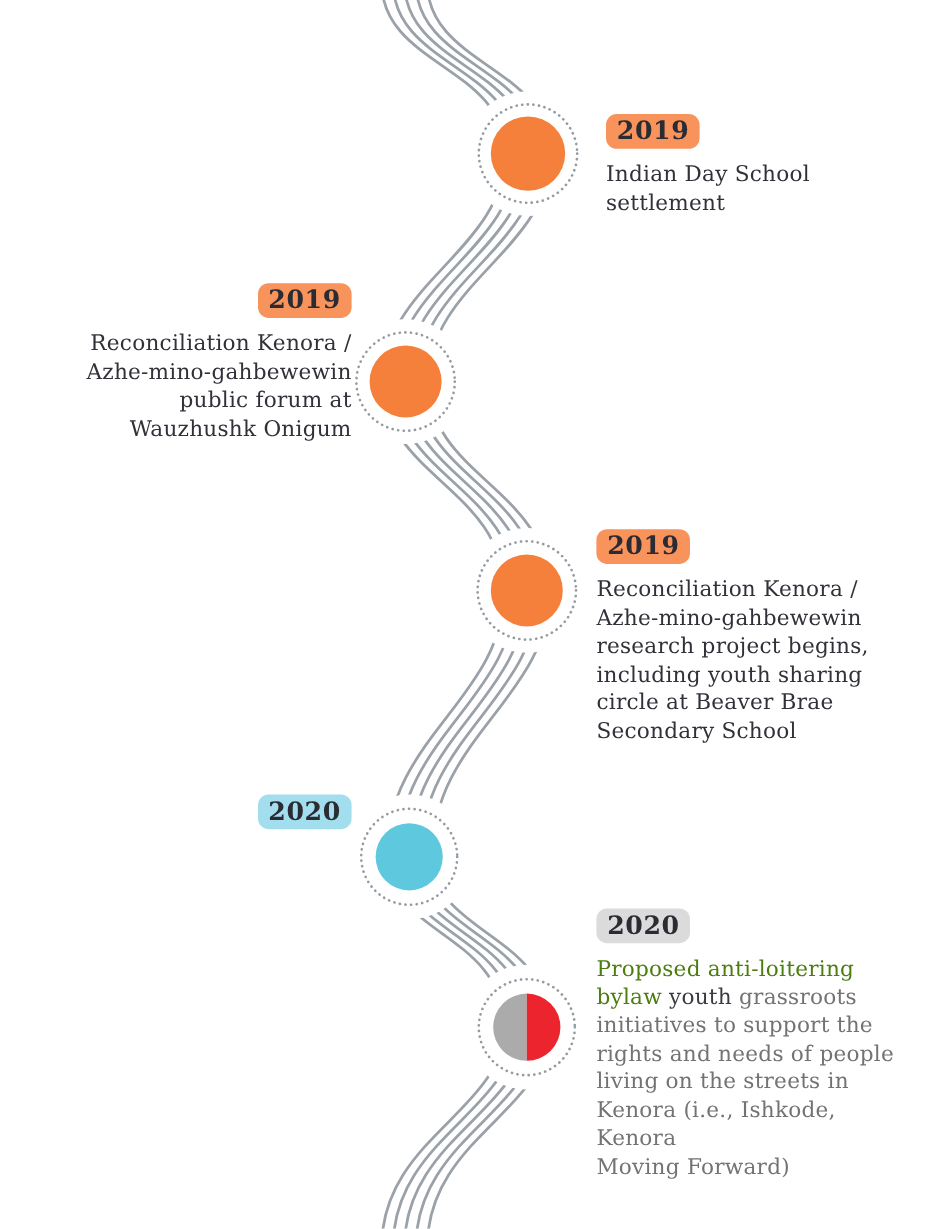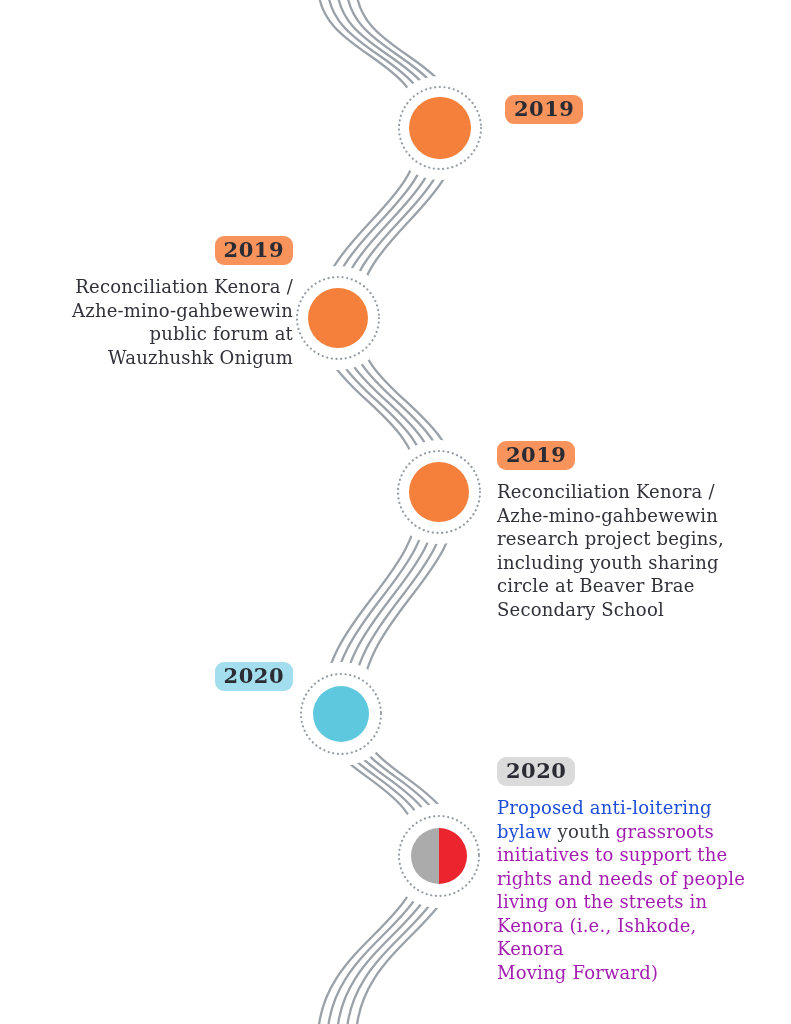--- a/index.html
+++ b/index.html
@@ -26,23 +26,23 @@
   .badge-blue{background:#A3DEEE;}
   .badge-gray{background:#DBDBDB;}
   .desc{
     margin-top:10px;
     font-size:18px;
     line-height:23.5px;
     letter-spacing:0.2px;
     color:#303139;
     white-space:pre-line;
   }
-  .seg-gray{color:#1d4ed8;}
+  .seg-gray{color:#4d7c0f;}
   .seg-dark{color:#3A3B40;}
-  .seg-red{color:#a21caf;}
+  .seg-red{color:#737373;}
 </style>
 </head>
 <body>
 
 <div class="canvas">
 
   <svg class="lines-svg" width="791" height="1024" viewBox="0 0 791 1024">
 
     <g fill="none" stroke="#9AA1A8" stroke-width="2.3" stroke-linecap="round">
       <path transform="translate(-19,0)" d="M337 -15 C337 55 440 55 440 128 C440 208 338 236 338 318 C338 396 439 408 439 492 C439 582 341 614 341 714 C341 778 439 778 439 856 C439 926 337 948 337 1040"></path>
@@ -73,20 +73,22 @@
     <circle cx="439" cy="492" r="30" fill="#F5803B"></circle>
     <circle cx="341" cy="714" r="28" fill="#5EC8DE"></circle>
     <g>
       <path d="M439 828 A28 28 0 0 0 439 884 Z" fill="#ABABAB"></path>
       <path d="M439 828 A28 28 0 0 1 439 884 Z" fill="#EB242E"></path>
     </g>
   </svg>
 
   <div class="entry" style="left:505px;top:95px;width:250px;">
     <span class="badge badge-orange">2019</span>
+    <div class="desc">Indian Day School
+settlement</div>
   </div>
 
   <div class="entry align-right" style="left:33px;top:236px;width:260px;">
     <span class="badge badge-orange">2019</span>
     <div class="desc">Reconciliation Kenora /
 Azhe-mino-gahbewewin
 public forum at
 Wauzhushk Onigum</div>
   </div>
 

